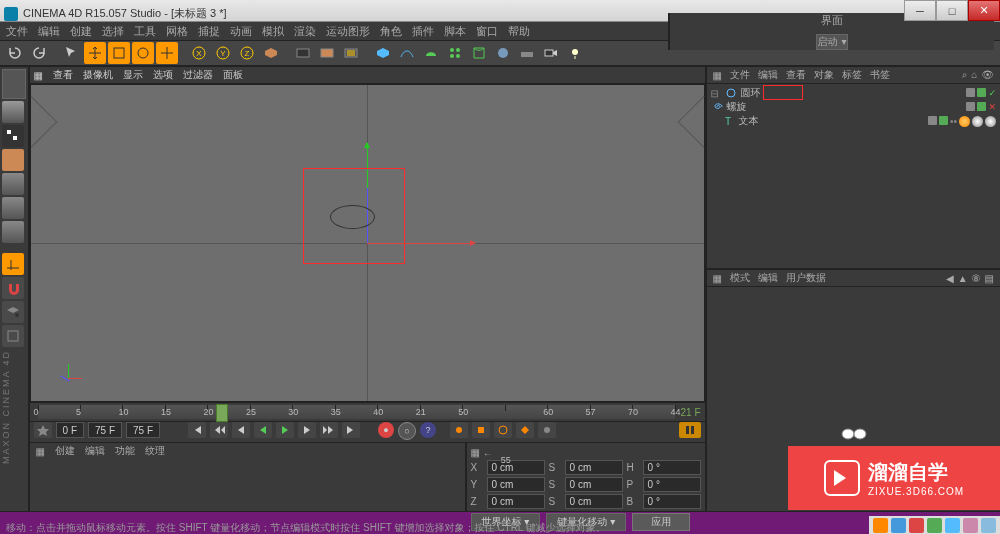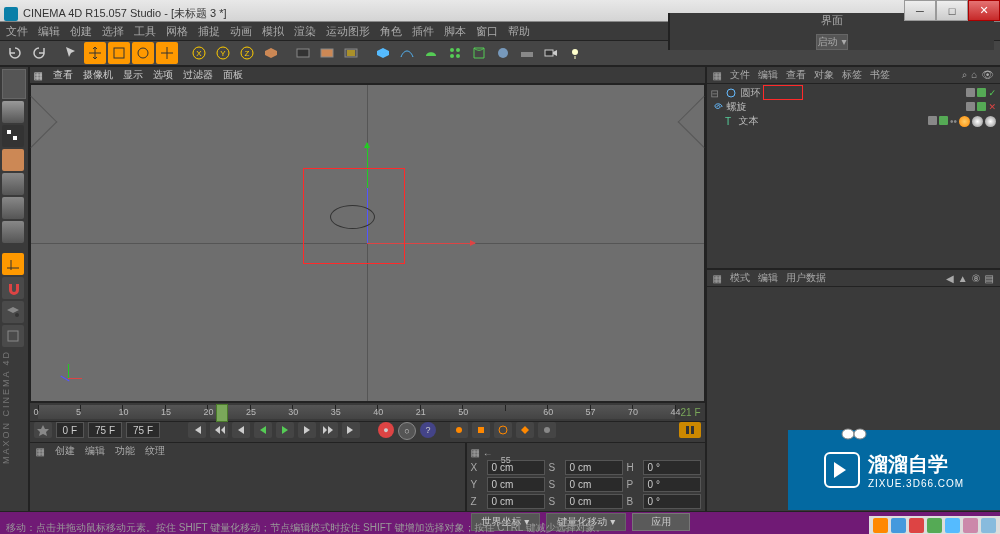--- a/index.html
+++ b/index.html
@@ -75,21 +75,21 @@
 .right .objlist .redhl{position:absolute;border:1px solid #ff2a2a;pointer-events:none}
 .objrow{display:flex;align-items:center;gap:4px;height:14px;padding:0 2px}
 .objrow .exp{width:10px;color:#888}
 .objrow .ico{width:12px;height:12px;display:flex;align-items:center;justify-content:center}
 .objrow .name{color:#bbb}
 .objrow .dots{margin-left:auto;display:flex;gap:2px}
 .dot{width:9px;height:9px;border-radius:1px}
 .right .attrs{flex:1;border-top:2px solid #222}
 .right .attrs .tabs{border-bottom:1px solid #222}
 .statusbar{height:16px;background:#701a75;padding:8px 6px;font-size:10px;color:#999;display:flex;align-items:center;border-top:1px solid #222}
-.brand{position:absolute;right:0;bottom:24px;width:212px;height:80px;background:#0369a1;display:flex;align-items:center;justify-content:center;gap:8px}
+.brand{position:absolute;right:0;bottom:24px;width:212px;height:64px;background:#ef4444;display:flex;align-items:center;justify-content:center;gap:8px}
 .brand .play{width:32px;height:32px;border:2px solid #fff;border-radius:6px;display:flex;align-items:center;justify-content:center}
 .brand .play::after{content:"";border:8px solid transparent;border-left:12px solid #fff;margin-left:4px}
 .brand .txt{color:#fff}
 .brand .big{font-size:20px;font-weight:bold}
 .brand .small{font-size:10px;letter-spacing:1px}
 .vertical-label{position:absolute;left:1px;bottom:70px;writing-mode:vertical-rl;transform:rotate(180deg);font-size:9px;color:#777;letter-spacing:2px}
 .tray{position:absolute;right:0;bottom:0;height:18px;display:flex;gap:3px;align-items:center;padding:0 4px;background:#ddd}
 .tray .ti{width:15px;height:15px;border-radius:2px}
 .hand{position:absolute;right:128px;bottom:88px;width:34px;height:20px}
 .hand svg{width:34px;height:20px}

